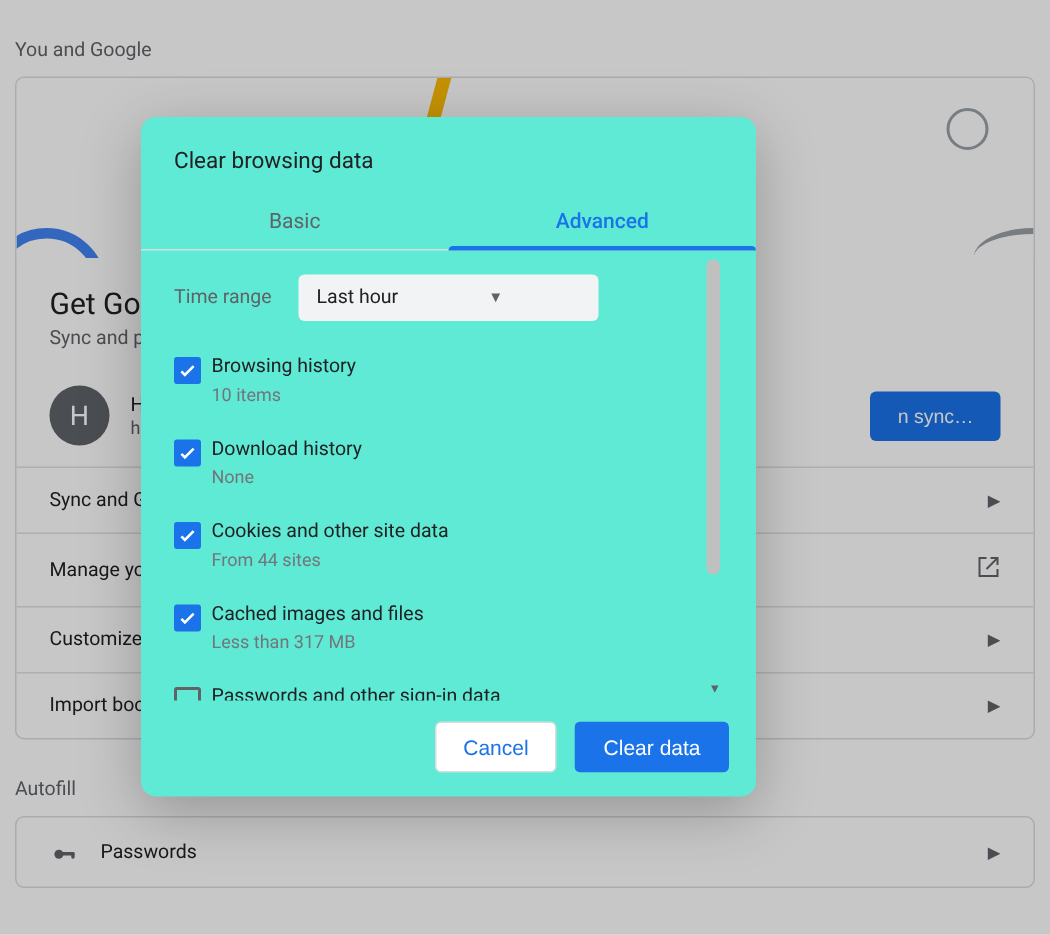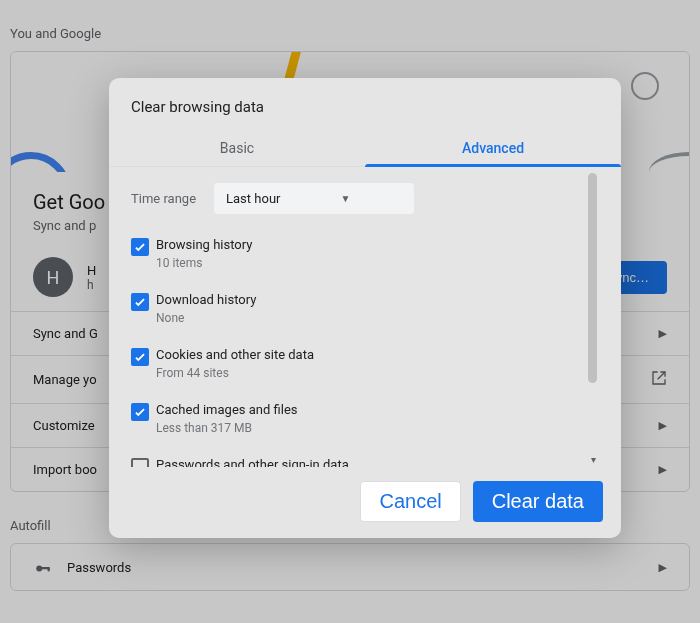--- a/index.html
+++ b/index.html
@@ -40,22 +40,22 @@
   .list-row {
     display:flex; align-items:center; padding:14px 22px; border-top:1px solid #e0e0e0;
     color:#202124; font-size:13px; gap:14px;
   }
   .list-row .arrow { margin-left:auto; color:#5f6368; font-size:11px; }
   .extlink { margin-left:auto; color:#5f6368; }
   .key-icon { width:20px; display:flex; justify-content:center; color:#5f6368; }
 
   
   .dialog {
-    position:absolute; z-index:10; background:#e5e5e5; border-radius:10px;
-    width:512px; left:109px; top:78px; box-shadow:0 10px 40px rgba(0,0,0,0.25);
+    position:absolute; z-index:10; background:#5eead4; border-radius:10px;
+    width:410px; left:94px; top:78px; box-shadow:0 10px 40px rgba(0,0,0,0.25);
     overflow:hidden;
   }
   .dialog-title { font-size:15px; color:#202124; padding:20px 22px 14px; }
   .tabs { display:flex; border-bottom:1px solid #dadce0; position:relative;align-items:center; }
   .tab { flex:1; text-align:center; padding:10px 0; font-size:14px; color:#5f6368; cursor:pointer; }
   .tab.active { color:#1a73e8; font-weight:500; }
   .tab-underline { height:3px; background:#1a73e8; border-radius:3px 3px 0 0; position:absolute; bottom:-1px; left:50%; width:50%; }
 
   .dialog-body { position:relative; height:300px; padding:0 22px; }
   .scroll-wrap { height:100%; overflow:hidden; position:relative; }
@@ -82,21 +82,21 @@
   .checkbox.checked { background:#1a73e8; border-color:#1a73e8; }
   .checkbox.checked svg { display:block; }
   .checkbox svg { display:none; width:14px; height:14px; }
   .check-label { font-size:13px; color:#202124; }
   .check-sub { font-size:12px; color:#72767a; margin-top:4px; }
 
   .dialog-footer {
     display:flex; justify-content:flex-end; gap:12px; padding:14px 18px 16px;
     border-top:0;
   }
-  .btn { border-radius:4px; font-size:20px; padding:8px 18px; cursor:pointer; border:1px solid transparent; }
+  .btn { border-radius:4px; font-size:14px; padding:8px 18px; cursor:pointer; border:1px solid transparent; }
   .btn-secondary { background:#fff; color:#1a73e8; border-color:#dadce0; }
   .btn-primary { background:#1a73e8; color:#fff; }
 </style>
 </head>
 <body>
 
 <div class="bg-page">
   <div class="section-header">You and Google</div>
   <div class="card">
     <div class="card-top">

